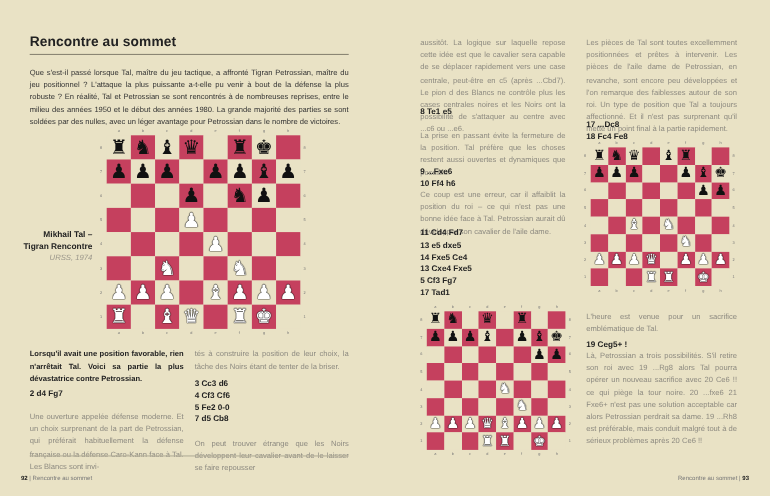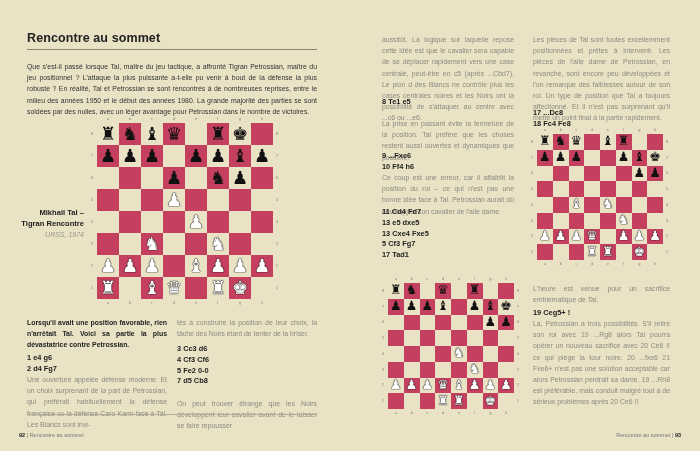--- a/index.html
+++ b/index.html
@@ -164,21 +164,20 @@
       <span class="pc-w" style="font-size: 18.04px;">♜</span>
     </div>
     <div class="sq dark">
       <span class="pc-w" style="font-size: 18.04px;">♚</span>
     </div>
     <div class="sq light"></div>
   </div>
 
 <div class="abs para bold" style="left:27px; top:317px; width:140px;">Lorsqu'il avait une position favorable, rien n'arrêtait Tal. Voici sa partie la plus dévastatrice contre Petrossian.</div>
 <div class="abs moves" style="left:27px; top:353px; width:140px;">
-  <div>1 e4 g6</div>
   <div>2 d4 Fg7</div>
 </div>
 <div class="abs para grey" style="left:27px; top:374px; width:140px;">Une ouverture appelée défense moderne. Et un choix surprenant de la part de Petrossian, qui préférait habituellement la défense française ou la défense Caro-Kann face à Tal. Les Blancs sont invi-</div>
 
 <div class="abs para grey" style="left:177px; top:317px; width:140px;">tés à construire la position de leur choix, la tâche des Noirs étant de tenter de la briser.</div>
 <div class="abs moves" style="left:177px; top:344px; width:140px;">
   <div>3 Cc3 d6</div>
   <div>4 Cf3 Cf6</div>
   <div>5 Fe2 0-0</div>
   <div>7 d5 Cb8</div>
@@ -196,20 +195,21 @@
 </div>
 <div class="abs para grey" style="left:382px; top:118px; width:132px;">La prise en passant évite la fermeture de la position. Tal préfère que les choses restent aussi ouvertes et dynamiques que possible.</div>
 <div class="abs moves" style="left:382px; top:151px; width:132px;">
   <div>9 ...Fxe6</div>
   <div>10 Ff4 h6</div>
 </div>
 <div class="abs para grey" style="left:382px; top:172px; width:132px;">Ce coup est une erreur, car il affaiblit la position du roi – ce qui n'est pas une bonne idée face à Tal. Petrossian aurait dû développer son cavalier de l'aile dame.</div>
 <div class="abs moves" style="left:382px; top:207px; width:132px;">
   <div>11 Cd4 Fd7</div>
   <div>13 e5 dxe5</div>
+  <div>14 Fxe5 Ce4</div>
   <div>13 Cxe4 Fxe5</div>
   <div>5 Cf3 Fg7</div>
   <div>17 Tad1</div>
 </div>
 
 <div class="abs board" id="board2" style="left:388px; top:283px; width:126px; height:126px;">
     <div class="sq light">
       <span class="pc-b" style="font-size: 12.915px;">♜</span>
     </div>
     <div class="sq dark">

